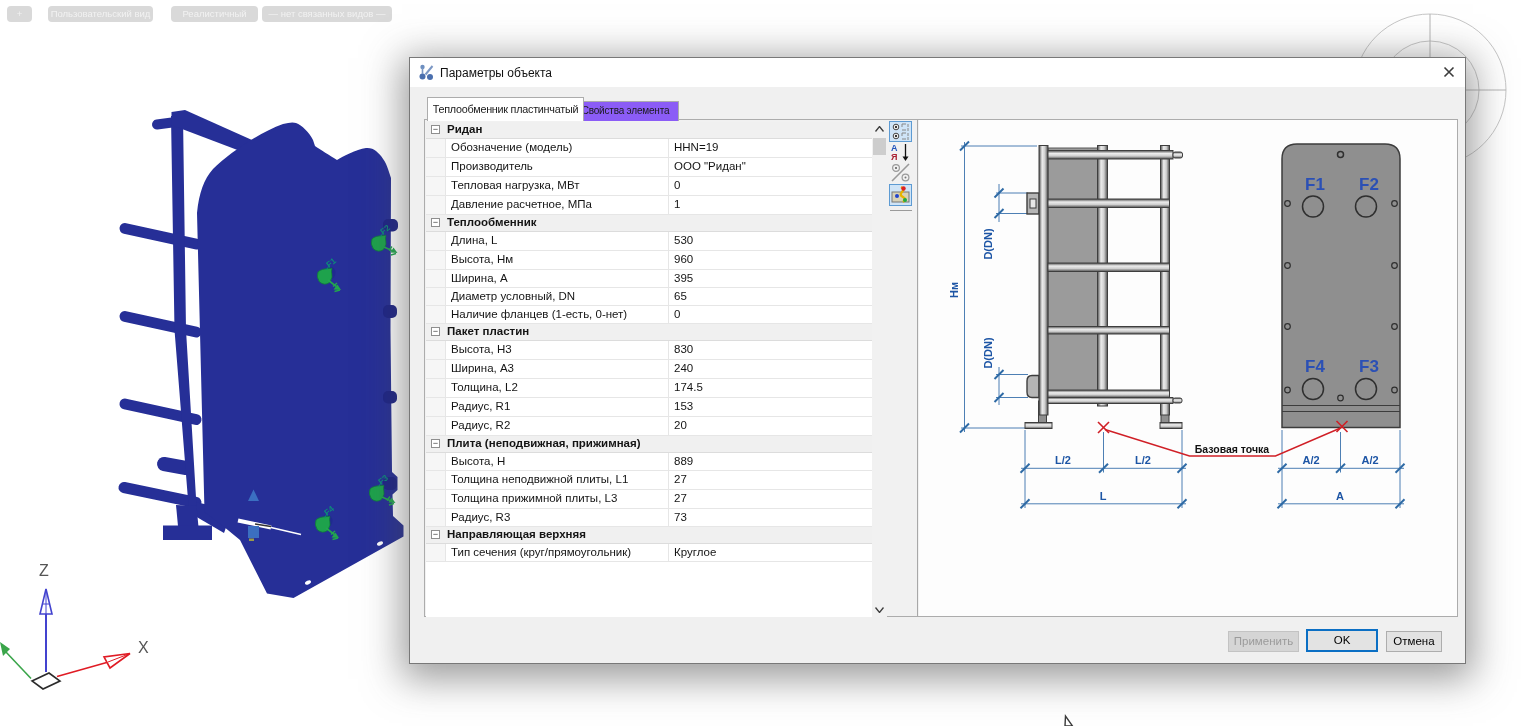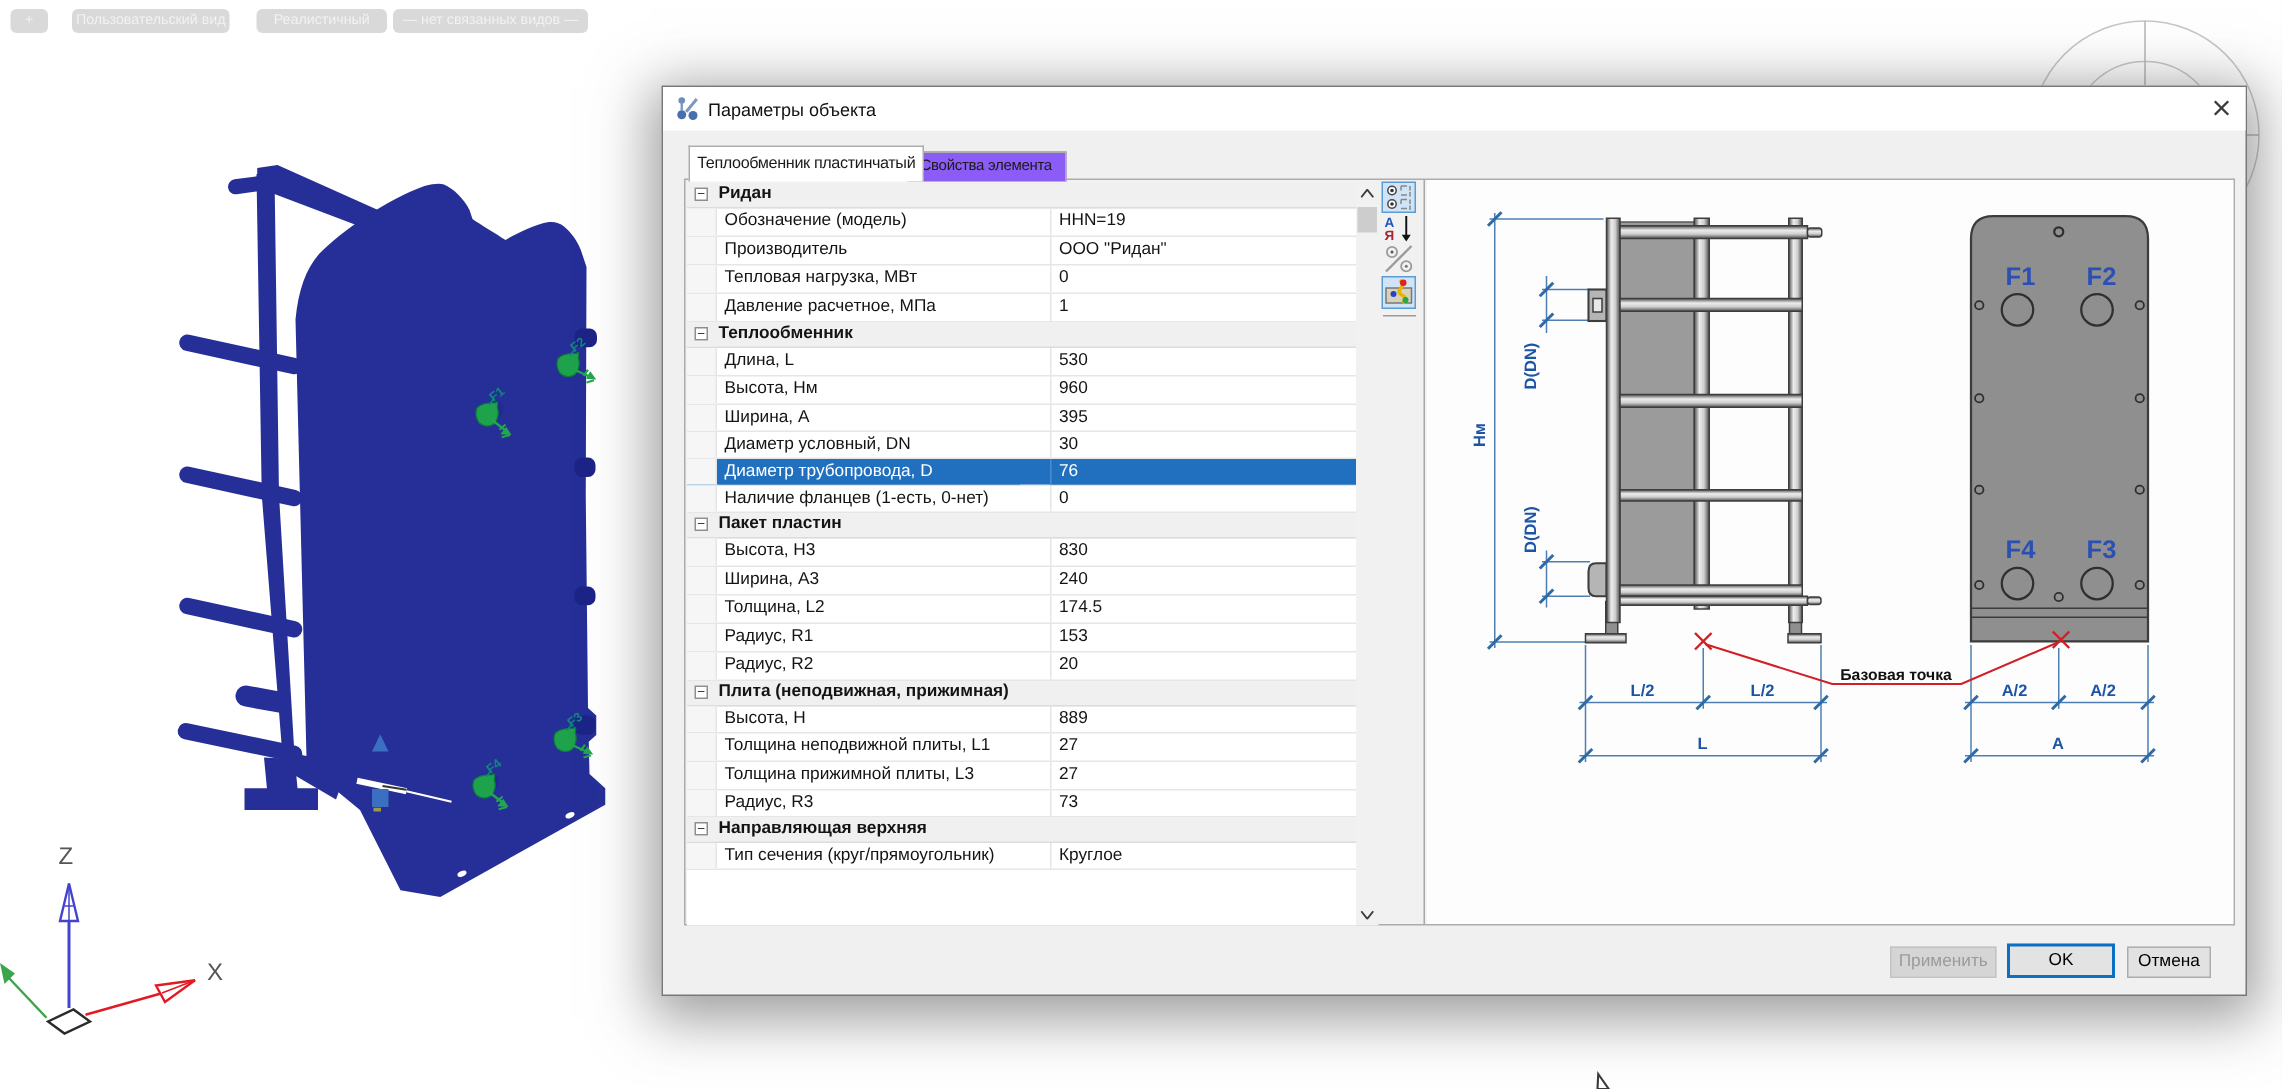--- a/index.html
+++ b/index.html
@@ -5,21 +5,21 @@
   * { margin:0; padding:0; box-sizing:border-box; }
   html,body { width:1521px; height:726px; overflow:hidden; background:#fff;
     font-family:"Liberation Sans", sans-serif; }
   .abs { position:absolute; }
   
   .tbtn { position:absolute; top:6px; height:16px; background:#d9d9d9; border-radius:4px;
     color:#f2f2f2; font-size:9.5px; text-align:center; line-height:16px; white-space:nowrap; overflow:hidden; }
   
   #dlg { position:absolute; left:409px; top:57px; width:1057px; height:607px;
     background:#f0f0f0; border:1px solid #787878;
-    box-shadow:0 8px 36px 7px rgba(75,75,75,0.55);margin-left:32px; }
+    box-shadow:0 8px 36px 7px rgba(75,75,75,0.55); }
   #titlebar { position:absolute; left:0; top:0; width:100%; height:29px; background:#fff; }
   #title { position:absolute; left:30px; top:8px; font-size:12px; color:#111; }
 
   .tab { position:absolute; font-size:11.5px; color:#1a1a1a; text-align:center; white-space:nowrap; }
   #tab1 { left:17px; top:39px; width:157px; height:24px; background:#fff;
     border:1px solid #acacac; border-bottom:none; line-height:22px; z-index:3; font-size:10.8px; letter-spacing:-0.25px; }
   #tab2 { left:163px; top:43px; width:106px; height:20px; background:#8b5cf6;
     border:1px solid #acacac; border-left:none; border-bottom:none; line-height:18px; z-index:2; font-size:10px; letter-spacing:-0.2px; }
   #tabpage { position:absolute; left:14px; top:61px; width:1034px; height:498px;
     background:#f1f1f1; border:1px solid #acacac; }
@@ -238,26 +238,21 @@
         <div class="val">960</div>
       </div>
     <div class="prow" style="height:18px;">
         <div class="gut"></div>
         <div class="lab">Ширина, А</div>
         <div class="val">395</div>
       </div>
     <div class="prow" style="height:18px;">
         <div class="gut"></div>
         <div class="lab">Диаметр условный, DN</div>
-        <div class="val">30</div>
-      </div>
-    <div class="prow selrow" style="height:18px;">
-        <div class="gut"></div>
-        <div class="lab sel">Диаметр трубопровода, D</div>
-        <div class="val sel">76</div>
+        <div class="val">65</div>
       </div>
     <div class="prow" style="height:18px;">
         <div class="gut"></div>
         <div class="lab">Наличие фланцев (1-есть, 0-нет)</div>
         <div class="val">0</div>
       </div>
     <div class="phead" style="height:17px;">
         <div class="gut">
           <div class="minus">−</div>
         </div>

